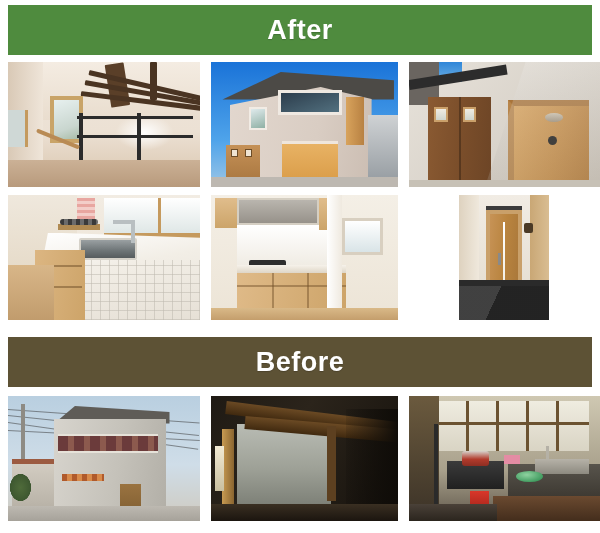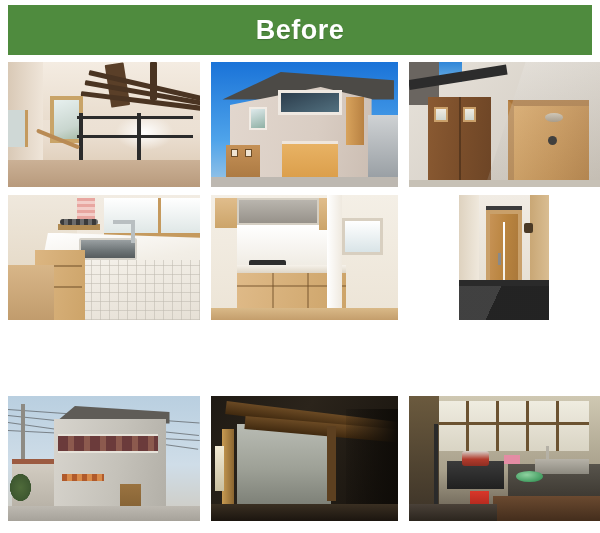--- a/index.html
+++ b/index.html
@@ -575,21 +575,21 @@
     position: absolute; left: 0; bottom: 0; width: 46%; height: 14%;
     background: linear-gradient(180deg,#4a4138,#2b251e);
   }
 </style>
 </head>
 <body>
 
 <div class="page">
 
   <div class="banner banner-after">
-    <span>Before</span>
+    <span>After</span>
   </div>
 
   <div class="row row-after-1">
 
     <div class="cell cell-a">
       <div class="photo ph-loft">
         <div class="ceiling"></div>
         <div class="beam b5"></div>
         <div class="beam b4"></div>
         <div class="beam b1"></div>
@@ -700,20 +700,23 @@
           <div class="hook"></div>
           <div class="step"></div>
           <div class="skirting"></div>
           <div class="floor"></div>
         </div>
       </div>
     </div>
 
   </div>
 
+  <div class="banner banner-before">
+    <span>Before</span>
+  </div>
 
   <div class="row row-before-1">
 
     <div class="cell cell-a">
       <div class="photo ph-oldhouse">
         <div class="wire w1"></div>
         <div class="wire w2"></div>
         <div class="wire w3"></div>
         <div class="wire w4"></div>
         <div class="pole"></div>

